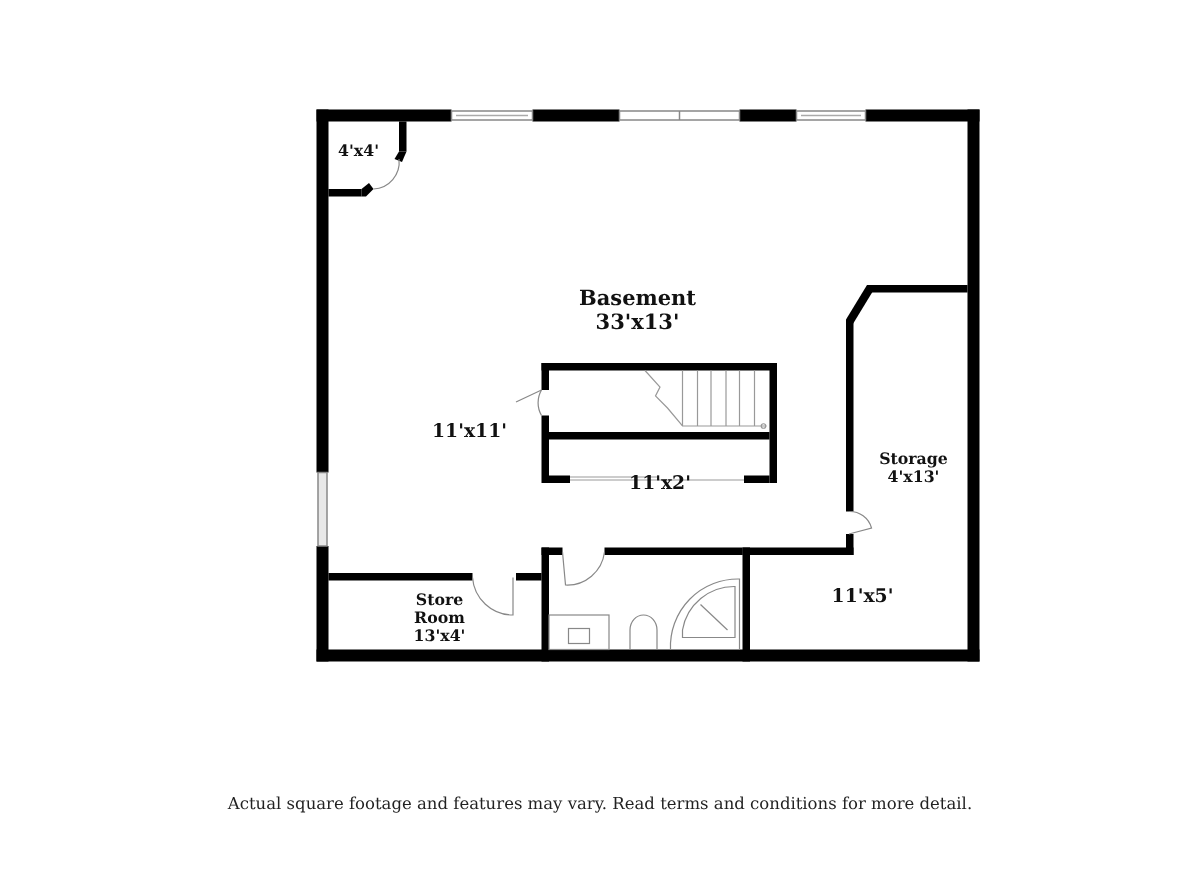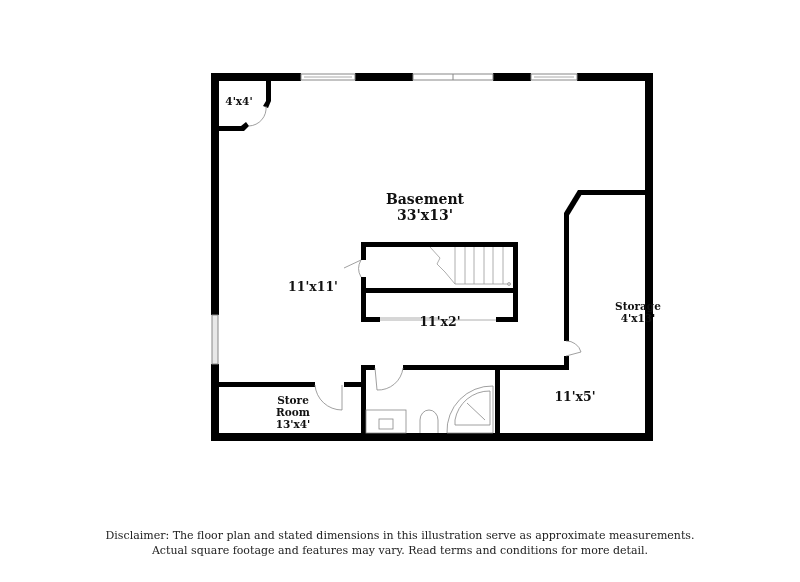--- a/index.html
+++ b/index.html
@@ -112,31 +112,30 @@
 </div>
 
 <div class="lbl lbl-md" style="left:254px; top:280px; width:60px;margin-left:29px;">
   <span>11'x11'</span>
 </div>
 
 <div class="lbl lbl-md" style="left:410px; top:295px; width:60px;margin-top:20px;">
   <span>11'x2'</span>
 </div>
 
-<div class="lbl lbl-sm" style="left:580px; top:300px; width:58px;margin-left:29px;">
+<div class="lbl lbl-sm" style="left:580px; top:300px; width:58px;">
   <div>Storage</div>
   <div>4'x13'</div>
 </div>
 
 <div class="lbl lbl-sm" style="left:268px; top:394px; width:50px;">
   <div>Store</div>
   <div>Room</div>
   <div>13'x4'</div>
 </div>
 
 <div class="lbl lbl-md" style="left:545px; top:390px; width:60px;">
   <span>11'x5'</span>
 </div>
 
 <div class="disclaimer">
-  <div>Disclaimer: The floor plan and stated dimensions in this illustration serve as approximate measurements.</div>
   <div>Actual square footage and features may vary. Read terms and conditions for more detail.</div>
 </div>
 
 </body></html>

